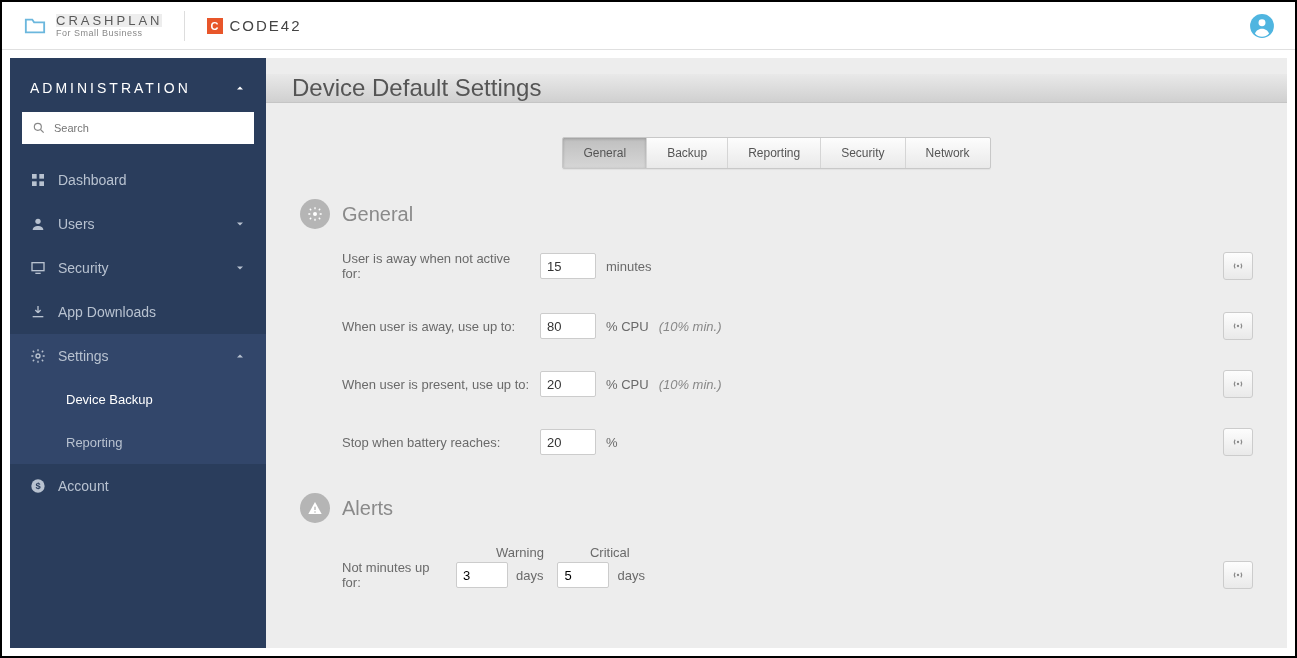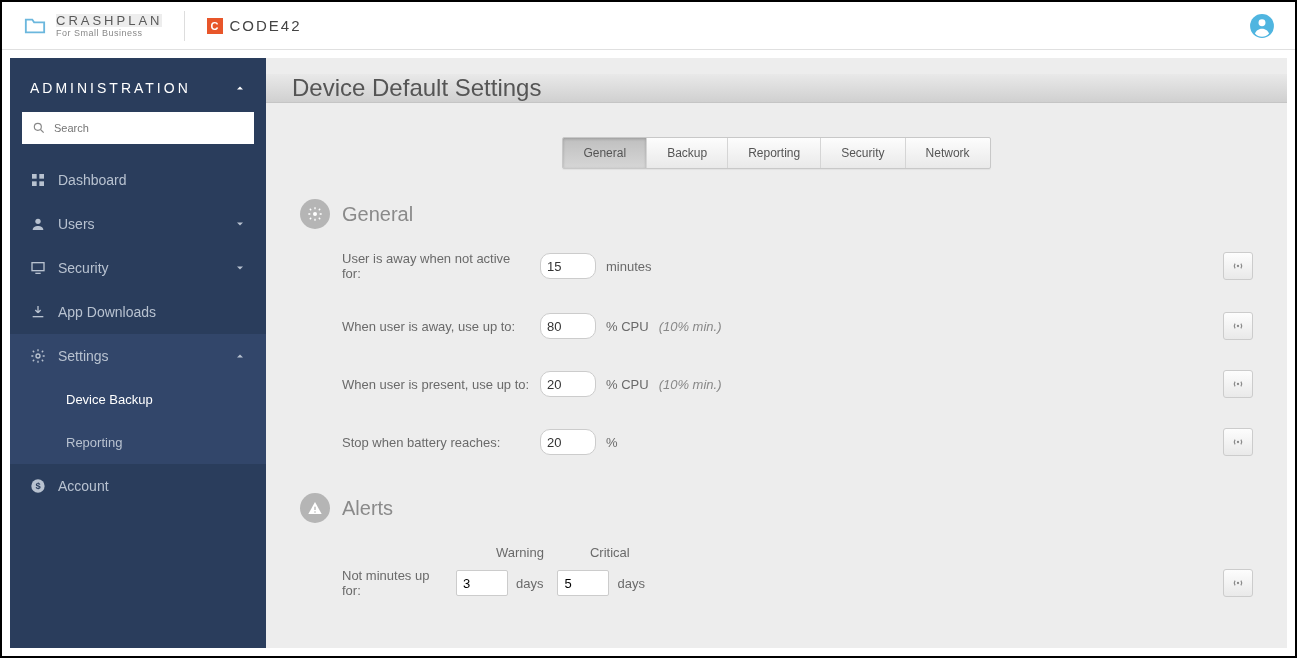--- a/index.html
+++ b/index.html
@@ -51,27 +51,27 @@
 .content { padding: 30px 34px; }
 .section { margin-bottom: 38px; }
 .section-head { display: flex; align-items: center; gap: 12px; margin-bottom: 22px; }
 .section-head .circle { width: 30px; height: 30px; border-radius: 50%; background: #b5b5b5; display: flex; align-items: center; justify-content: center; color: #fff; }
 .section-head .circle svg { width: 16px; height: 16px; }
 .section-head h2 { font-size: 20px; font-weight: 400; color: #8a8a8a; }
 
 .form-rows { padding-left: 42px; display: flex; flex-direction: column; gap: 32px; }
 .row { display: flex; align-items: center; gap: 10px; font-size: 13px; color: #6a6a6a; position: relative; }
 .row .label { width: 188px; text-align: left; }
-.row input[type=number] { width: 56px; height: 26px; border: 1px solid #ccc; border-radius: 10px; padding: 0 4px 0 6px; font-size: 13px; color: #333; background:#fff; }
+.row input[type=number] { width: 56px; height: 26px; border: 1px solid #ccc; border-radius: 2px; padding: 0 4px 0 6px; font-size: 13px; color: #333; background:#fff; }
 .row .suffix { color: #6a6a6a; }
 .row .hint { font-style: italic; color: #888; }
 .broadcast { position: absolute; right: 0; top: 50%; transform: translateY(-50%); width: 30px; height: 28px; border: 1px solid #ccc; border-radius: 3px; background: linear-gradient(to bottom,#fdfdfd,#e9e9e9); display:flex; align-items:center; justify-content:center; color:#888; cursor:pointer; }
 .broadcast svg { width: 14px; height: 14px; }
 
-.alerts-head-row { display:flex; gap: 46px; padding-left: 154px; margin-bottom: 8px; font-size: 13px; color:#6a6a6a; }
+.alerts-head-row { display:flex; gap: 46px; padding-left: 154px; font-size: 13px; color:#6a6a6a; }
 .alerts-row { display:flex; align-items:center; gap: 8px; font-size:13px; color:#6a6a6a; position:relative; }
 .alerts-row .label { width: 106px; }
 .alerts-row input[type=number] { width: 52px; height:26px; border:1px solid #ccc; border-radius:2px; padding:0 4px 0 6px; font-size:13px; background:#fff; }
 .alerts-wrap { padding-left: 42px; position: relative; }
 .alerts-row .broadcast { right: 0; }
 
 svg { fill: currentColor; }
 </style>
 </head>
 <body>

